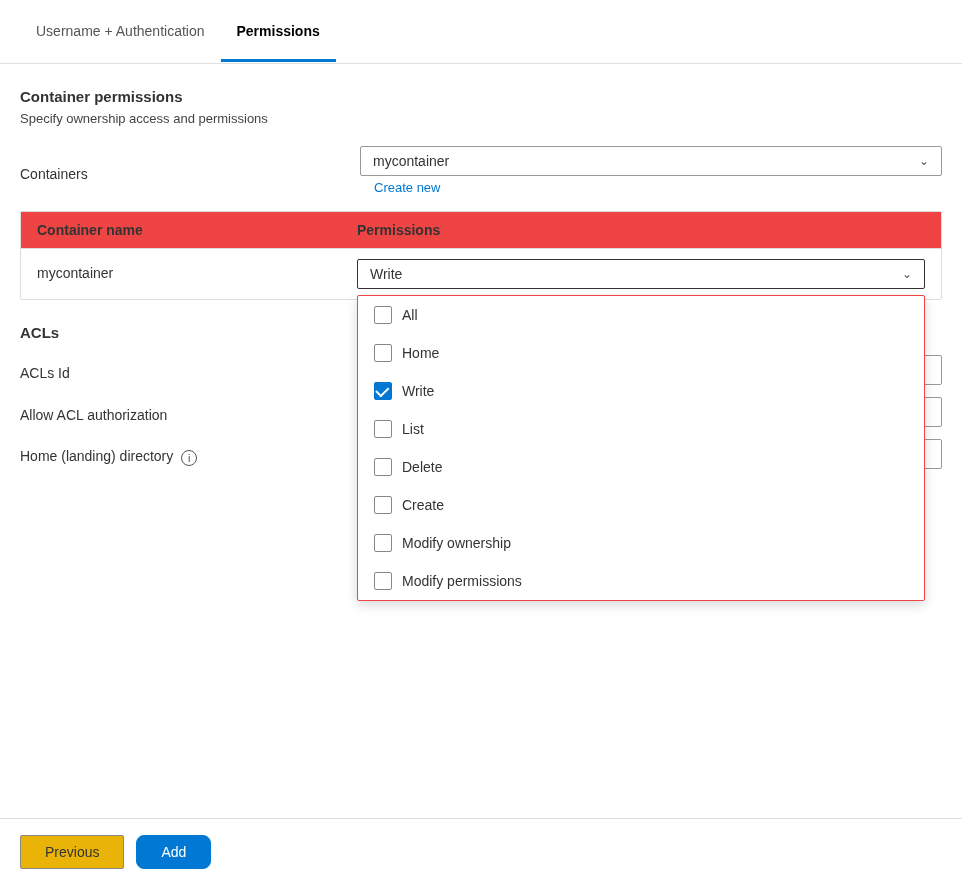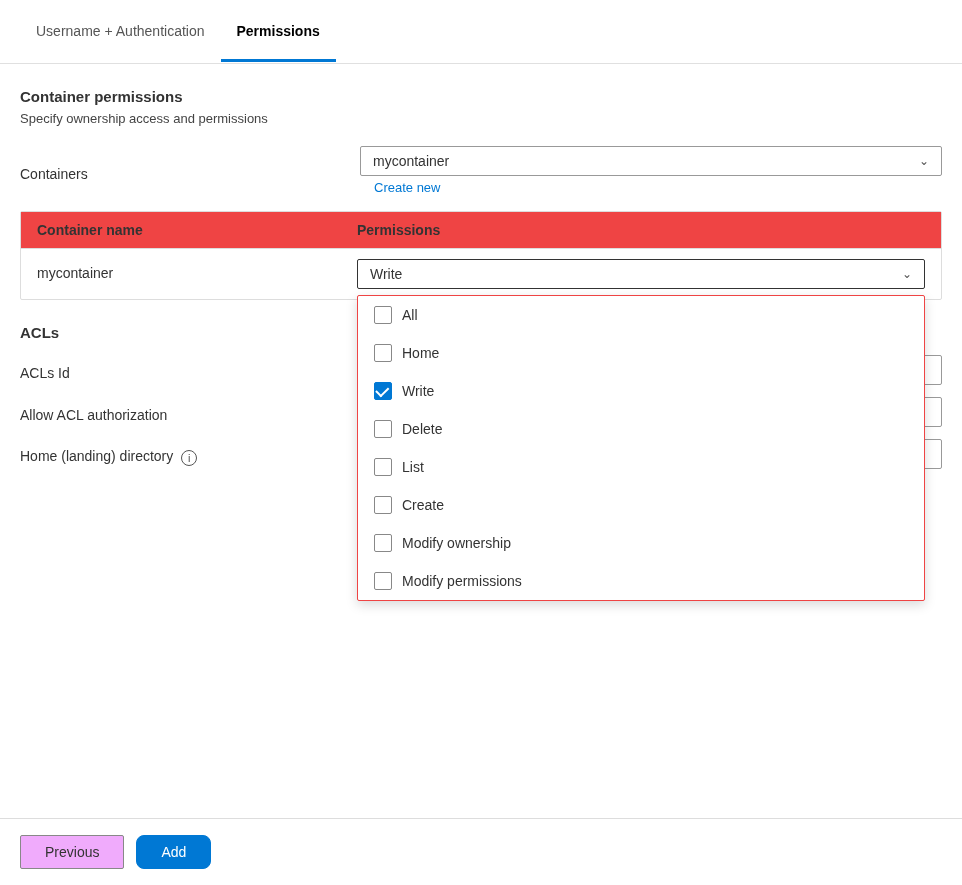--- a/index.html
+++ b/index.html
@@ -242,21 +242,21 @@
       padding: 16px 20px;
       display: flex;
       align-items: center;
       gap: 12px;
       background: #fff;
     }
     .btn-secondary {
       padding: 8px 24px;
       border: 1px solid #888;
       border-radius: 2px;
-      background: #f0abfc;
+      background: #eab308;
       color: #333;
       font-size: 14px;
       cursor: pointer;
     }
     .btn-primary {
       padding: 8px 24px;
       border: 1px solid #0078d4;
       border-radius: 8px;
       background: #0078d4;
       color: #fff;
@@ -318,26 +318,26 @@
             <span>Home</span>
           </div>
 
           <div class="perms-menu-item">
             <span class="checkbox checked"></span>
             <span>Write</span>
           </div>
 
           <div class="perms-menu-item">
             <span class="checkbox"></span>
+            <span>List</span>
+          </div>
+
+          <div class="perms-menu-item">
+            <span class="checkbox"></span>
             <span>Delete</span>
-          </div>
-
-          <div class="perms-menu-item">
-            <span class="checkbox"></span>
-            <span>List</span>
           </div>
 
           <div class="perms-menu-item">
             <span class="checkbox"></span>
             <span>Create</span>
           </div>
 
           <div class="perms-menu-item">
             <span class="checkbox"></span>
             <span>Modify ownership</span>

